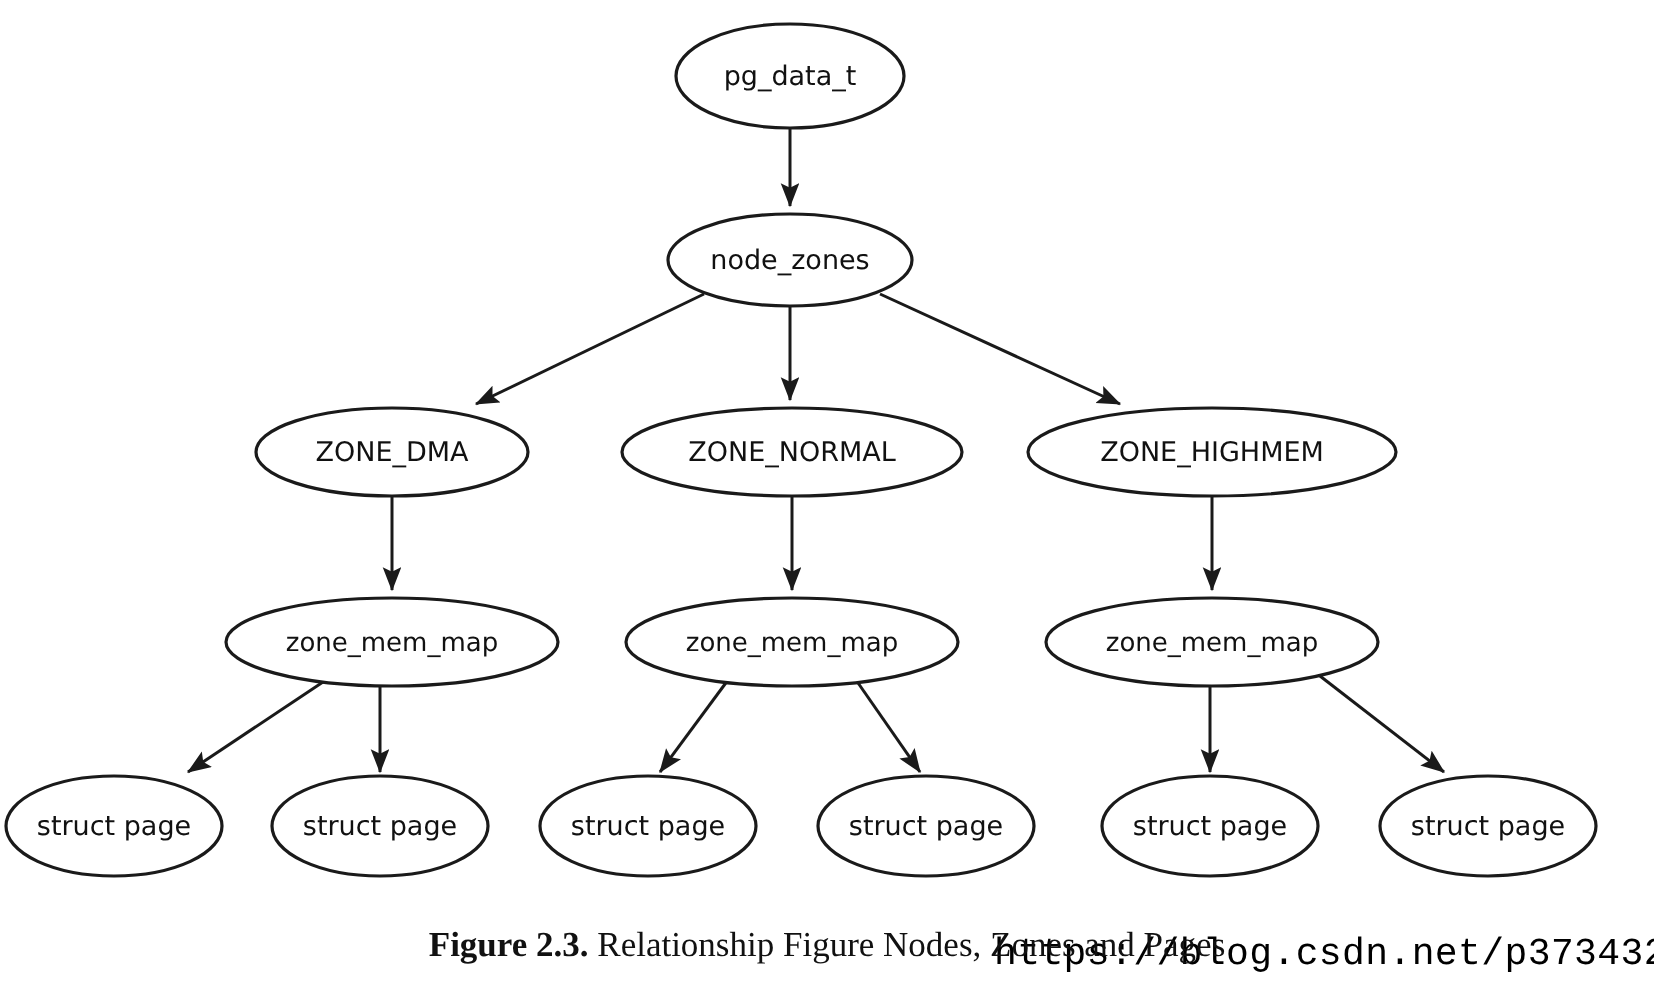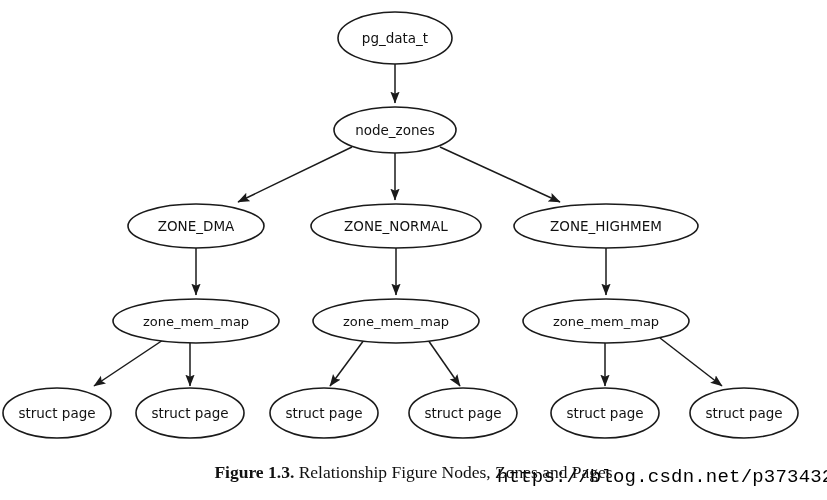--- a/index.html
+++ b/index.html
@@ -181,16 +181,16 @@
         <ellipse class="node-ellipse" cx="744" cy="413" rx="54" ry="25"></ellipse>
         <text class="node-label" x="744" y="414">struct page</text>
       </g>
 
     </g>
   </svg>
 
   <div class="watermark">https://blog.csdn.net/p373432156</div>
 
   <div class="caption">
-    <span class="cap-label">Figure 1.3.</span><span> </span><span class="cap-text">Relationship Figure Nodes, Zones and Pages</span>
+    <span class="cap-label">Figure 2.3.</span><span> </span><span class="cap-text">Relationship Figure Nodes, Zones and Pages</span>
   </div>
 
 </div>
 
 </body></html>

